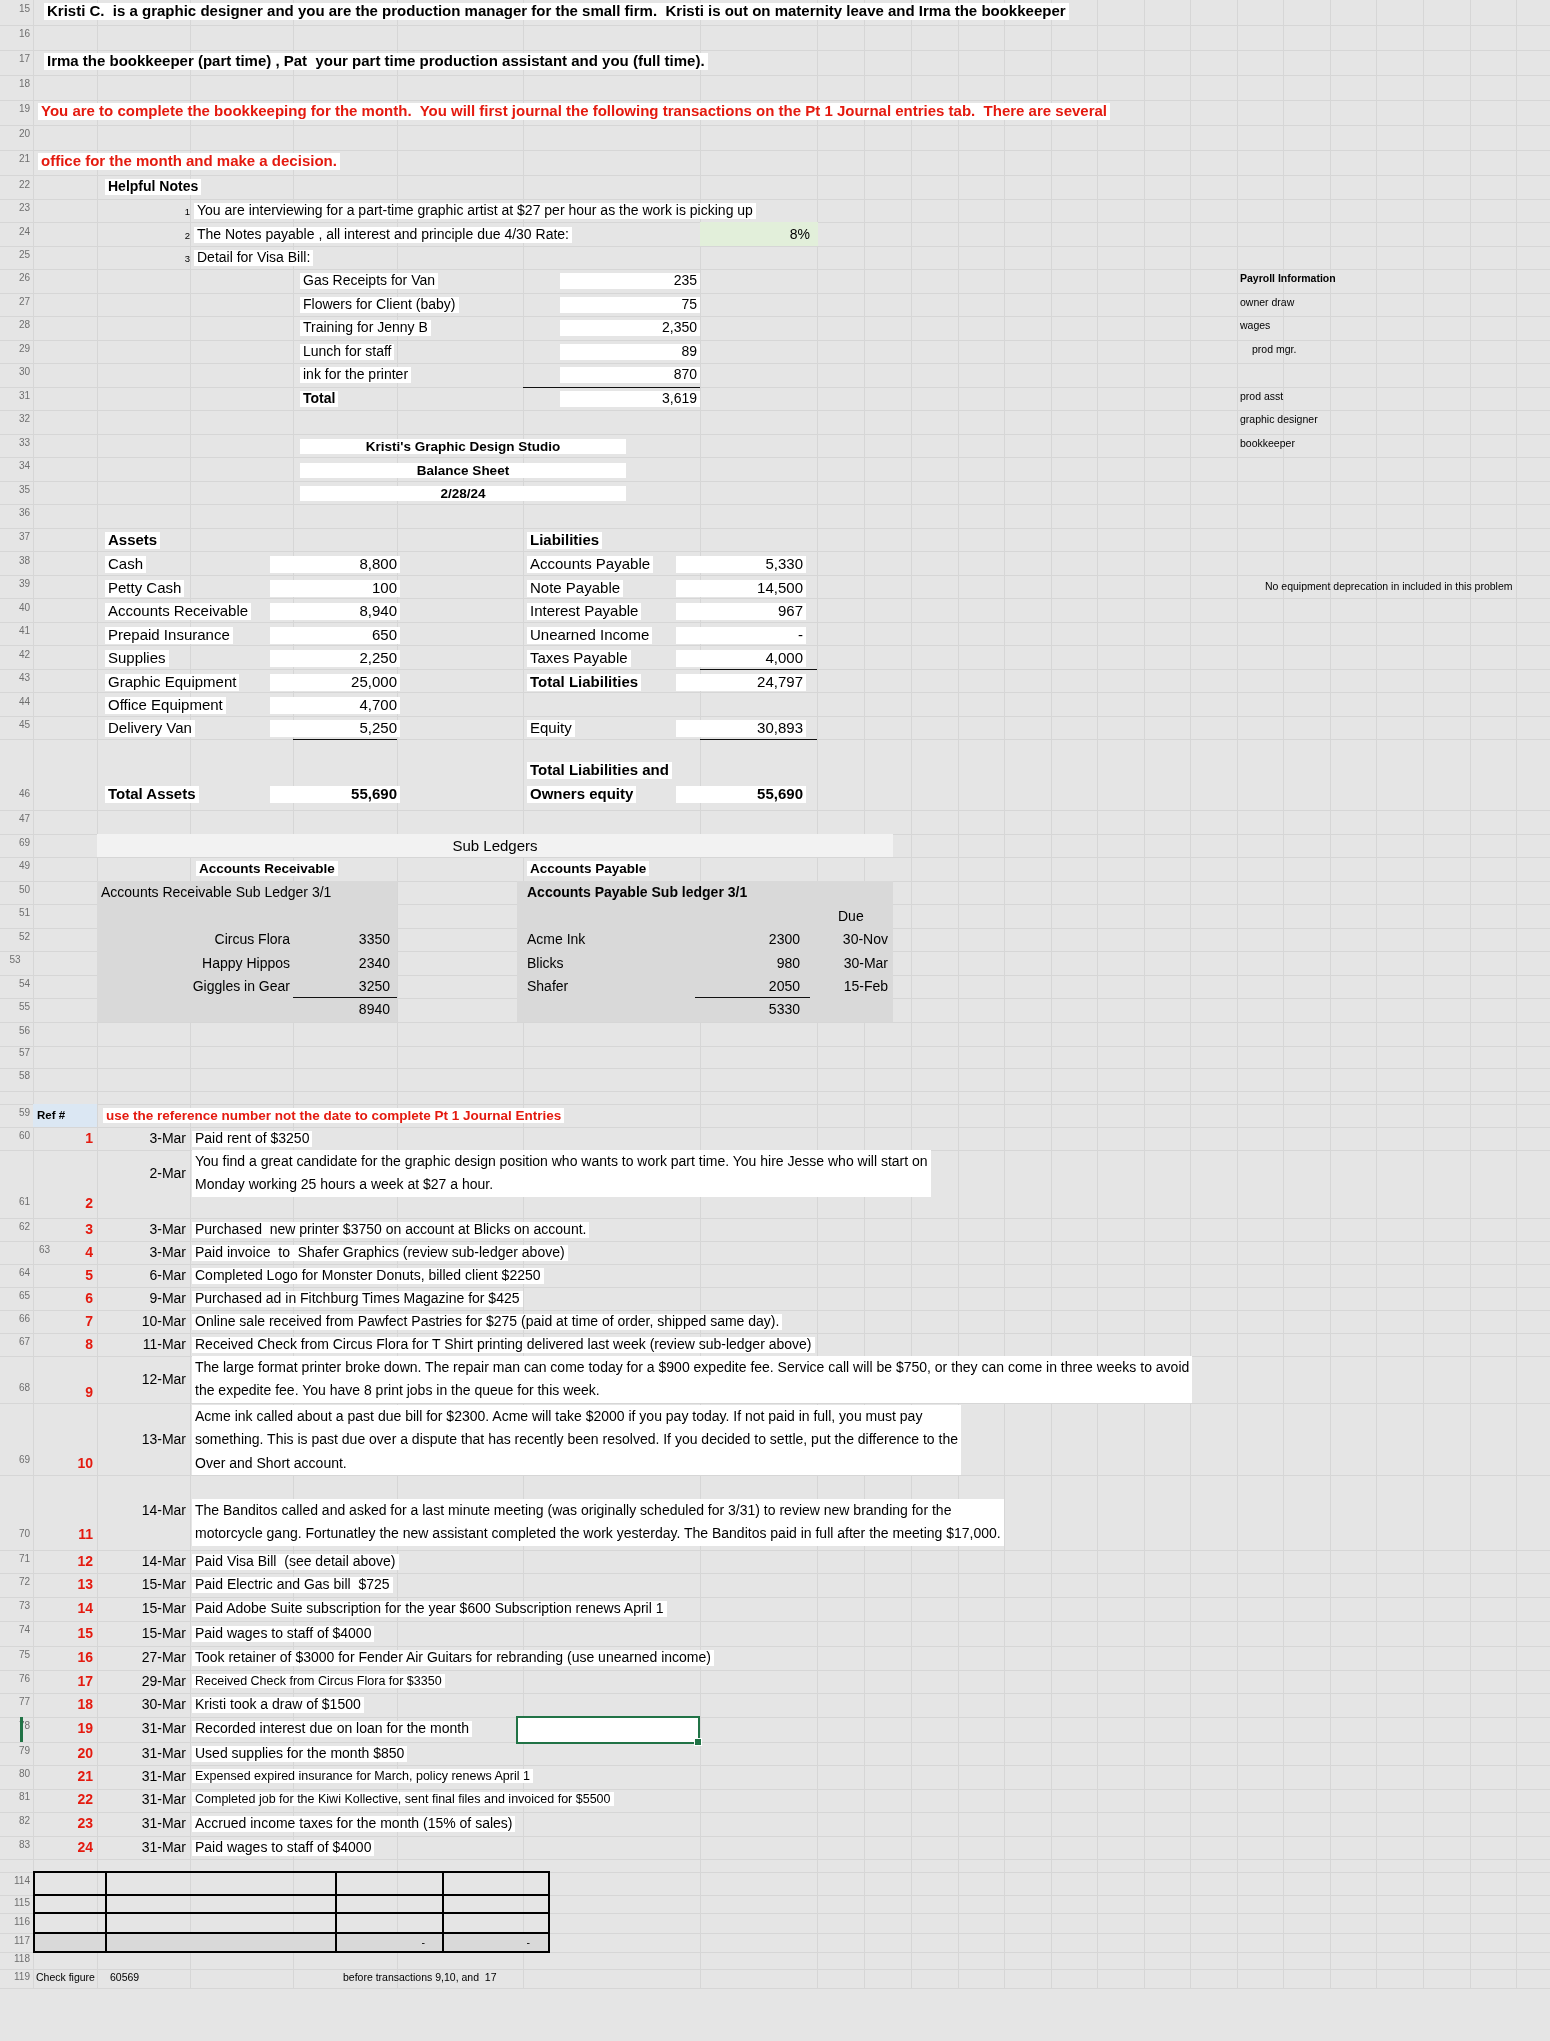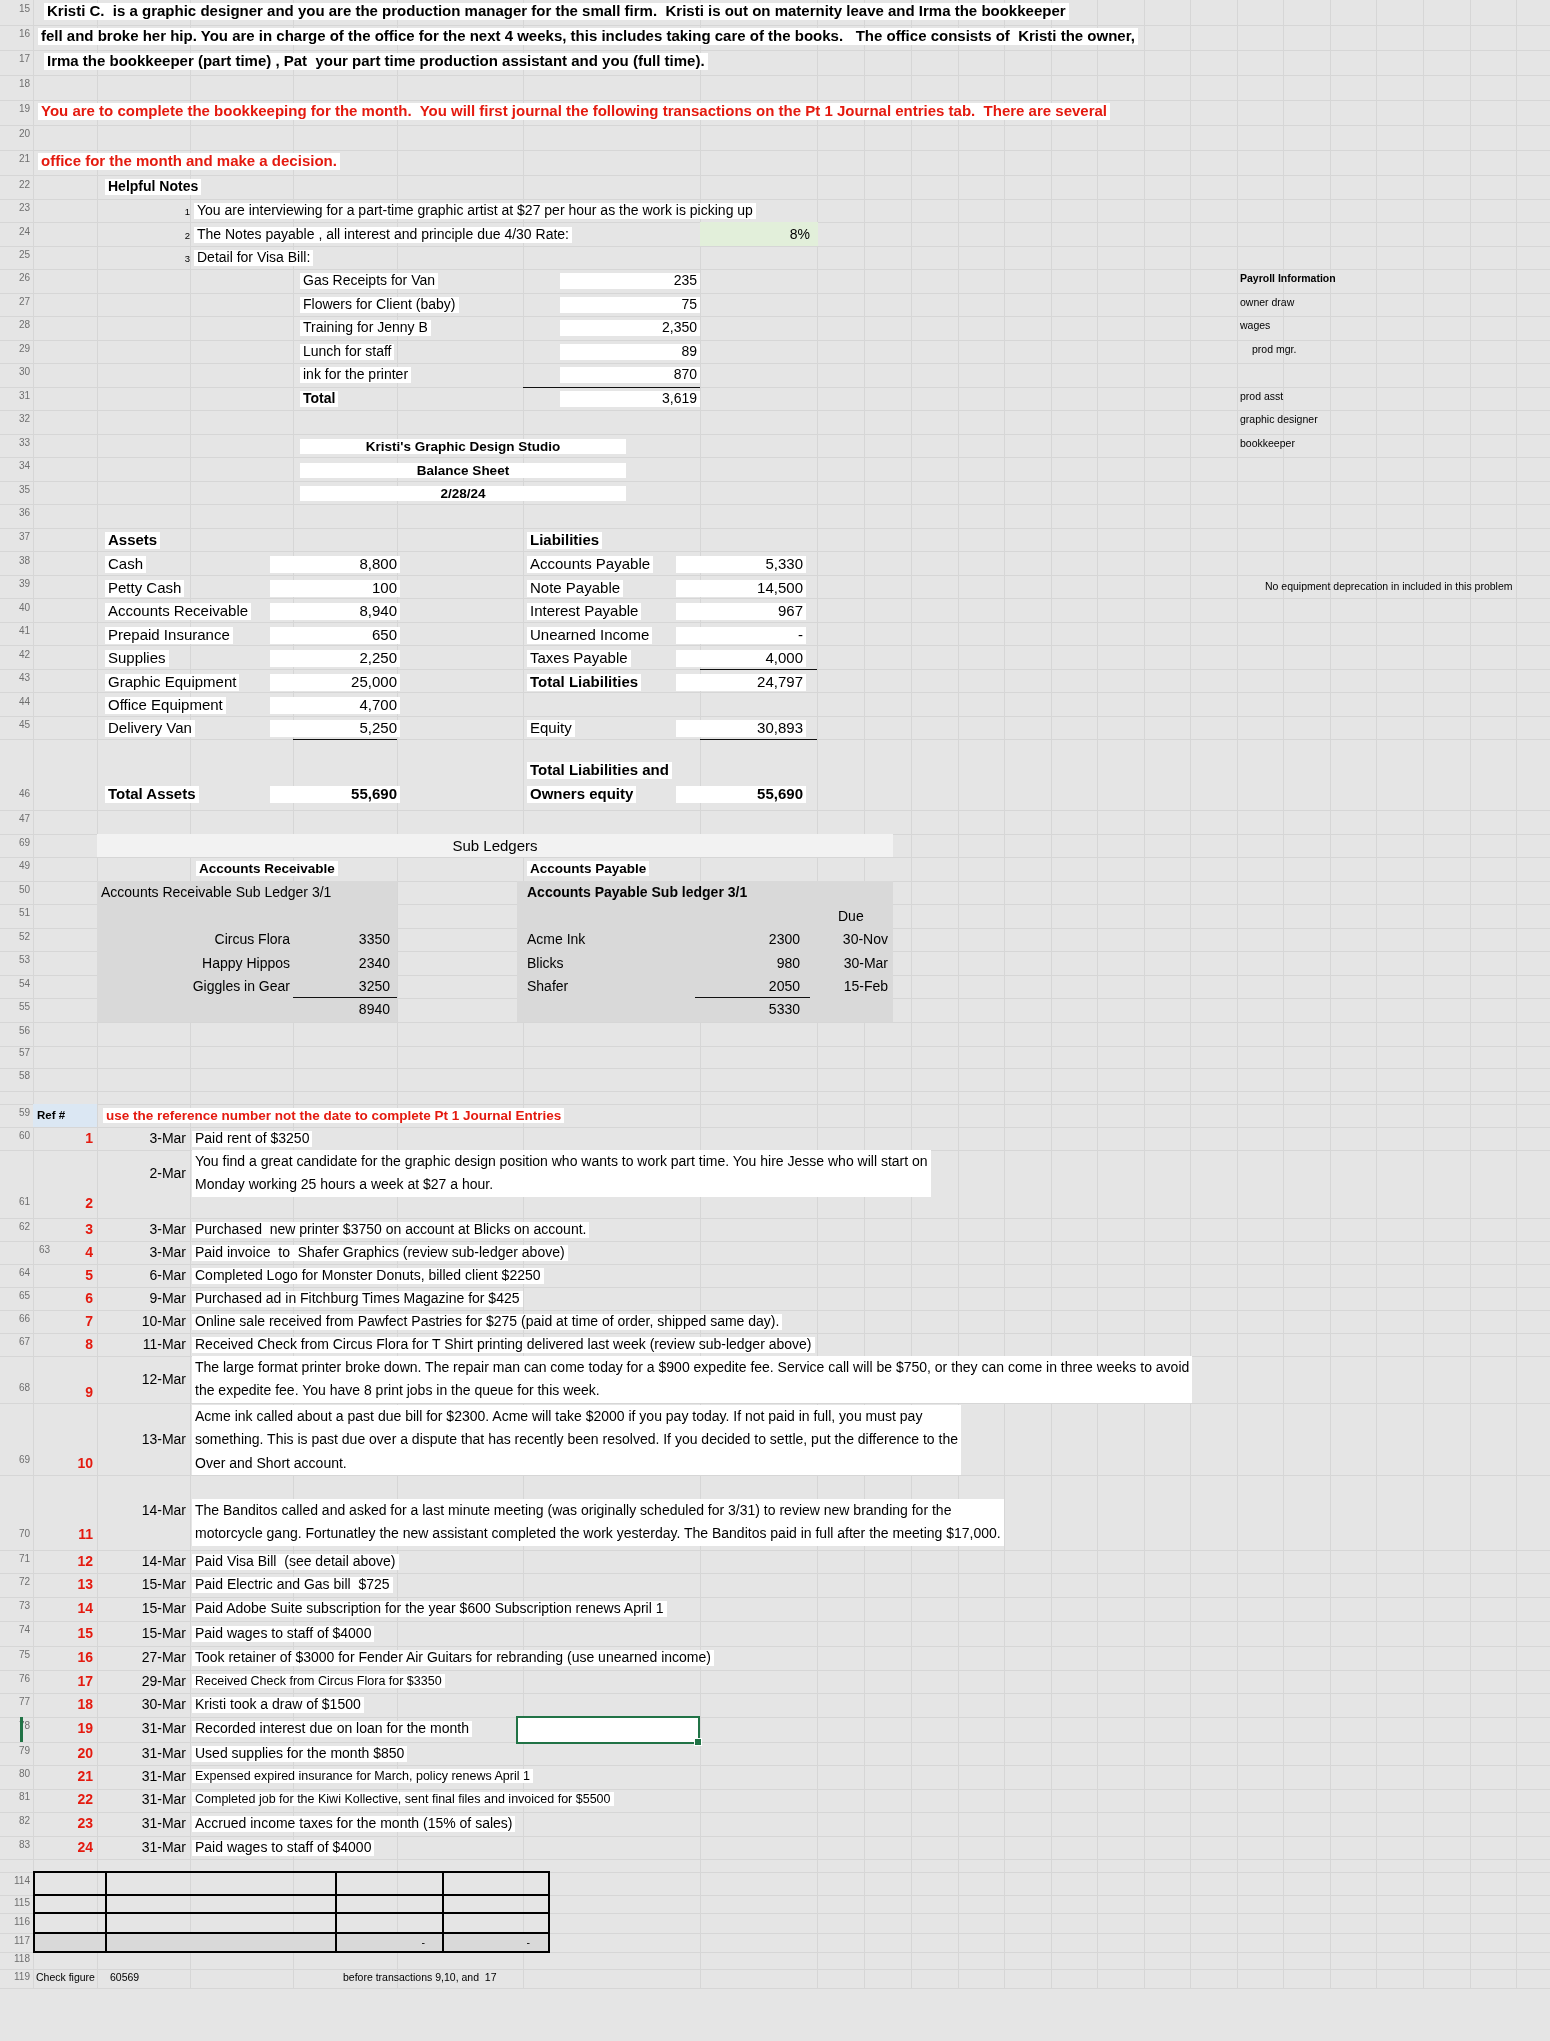--- a/index.html
+++ b/index.html
@@ -160,21 +160,21 @@
       <div class="rownum" style="top:673px;">43</div>
       <div class="rownum" style="top:697px;">44</div>
       <div class="rownum" style="top:720px;">45</div>
       <div class="rownum" style="top:789px;">46</div>
       <div class="rownum" style="top:814px;">47</div>
       <div class="rownum" style="top:838px;">69</div>
       <div class="rownum" style="top:861px;">49</div>
       <div class="rownum" style="top:885px;">50</div>
       <div class="rownum" style="top:908px;">51</div>
       <div class="rownum" style="top:932px;">52</div>
-      <div class="rownum" style="top:955px;">53</div>
+      <div class="rownum" style="top:955px;text-align:center;">53</div>
       <div class="rownum" style="top:979px;">54</div>
       <div class="rownum" style="top:1002px;">55</div>
       <div class="rownum" style="top:1026px;">56</div>
       <div class="rownum" style="top:1048px;">57</div>
       <div class="rownum" style="top:1071px;">58</div>
       <div class="rownum" style="top:1108px;">59</div>
       <div class="rownum" style="top:1131px;">60</div>
       <div class="rownum" style="top:1197px;">61</div>
       <div class="rownum" style="top:1222px;">62</div>
       <div class="rownum" style="top:1245px;padding-left:20px;">63</div>
@@ -200,21 +200,20 @@
       <div class="rownum" style="top:1840px;">83</div>
       <div class="rownum" style="top:1876px;">114</div>
       <div class="rownum" style="top:1898px;">115</div>
       <div class="rownum" style="top:1917px;">116</div>
       <div class="rownum" style="top:1936px;">117</div>
       <div class="rownum" style="top:1954px;">118</div>
       <div class="rownum" style="top:1972px;">119</div>
     </div>
 
   <div class="cell w b f15" style="left:44px;top:3px;">Kristi C.  is a graphic designer and you are the production manager for the small firm.  Kristi is out on maternity leave and Irma the bookkeeper</div>
-  <div class="cell w b f15" style="left:38px;top:28px;">fell and broke her hip. You are in charge of the office for the next 4 weeks, this includes taking care of the books.   The office consists of  Kristi the owner,</div>
   <div class="cell w b f15" style="left:44px;top:53px;">Irma the bookkeeper (part time) , Pat  your part time production assistant and you (full time).</div>
 
   <div class="cell w b f15 red" style="left:38px;top:103px;">You are to complete the bookkeeping for the month.  You will first journal the following transactions on the Pt 1 Journal entries tab.  There are several</div>
   <div class="cell w b f15 red" style="left:38px;top:153px;">office for the month and make a decision.</div>
 
   <div class="cell w b f14" style="left:105px;top:179px;">Helpful Notes</div>
   <div class="cell f9 right" style="left:168px;top:207px;width:22px;">1</div>
   <div class="cell w f14" style="left:194px;top:203px;">You are interviewing for a part-time graphic artist at $27 per hour as the work is picking up</div>
   <div class="cell f9 right" style="left:168px;top:231px;width:22px;">2</div>
   <div class="cell w f14" style="left:194px;top:227px;">The Notes payable , all interest and principle due 4/30 Rate:</div>

